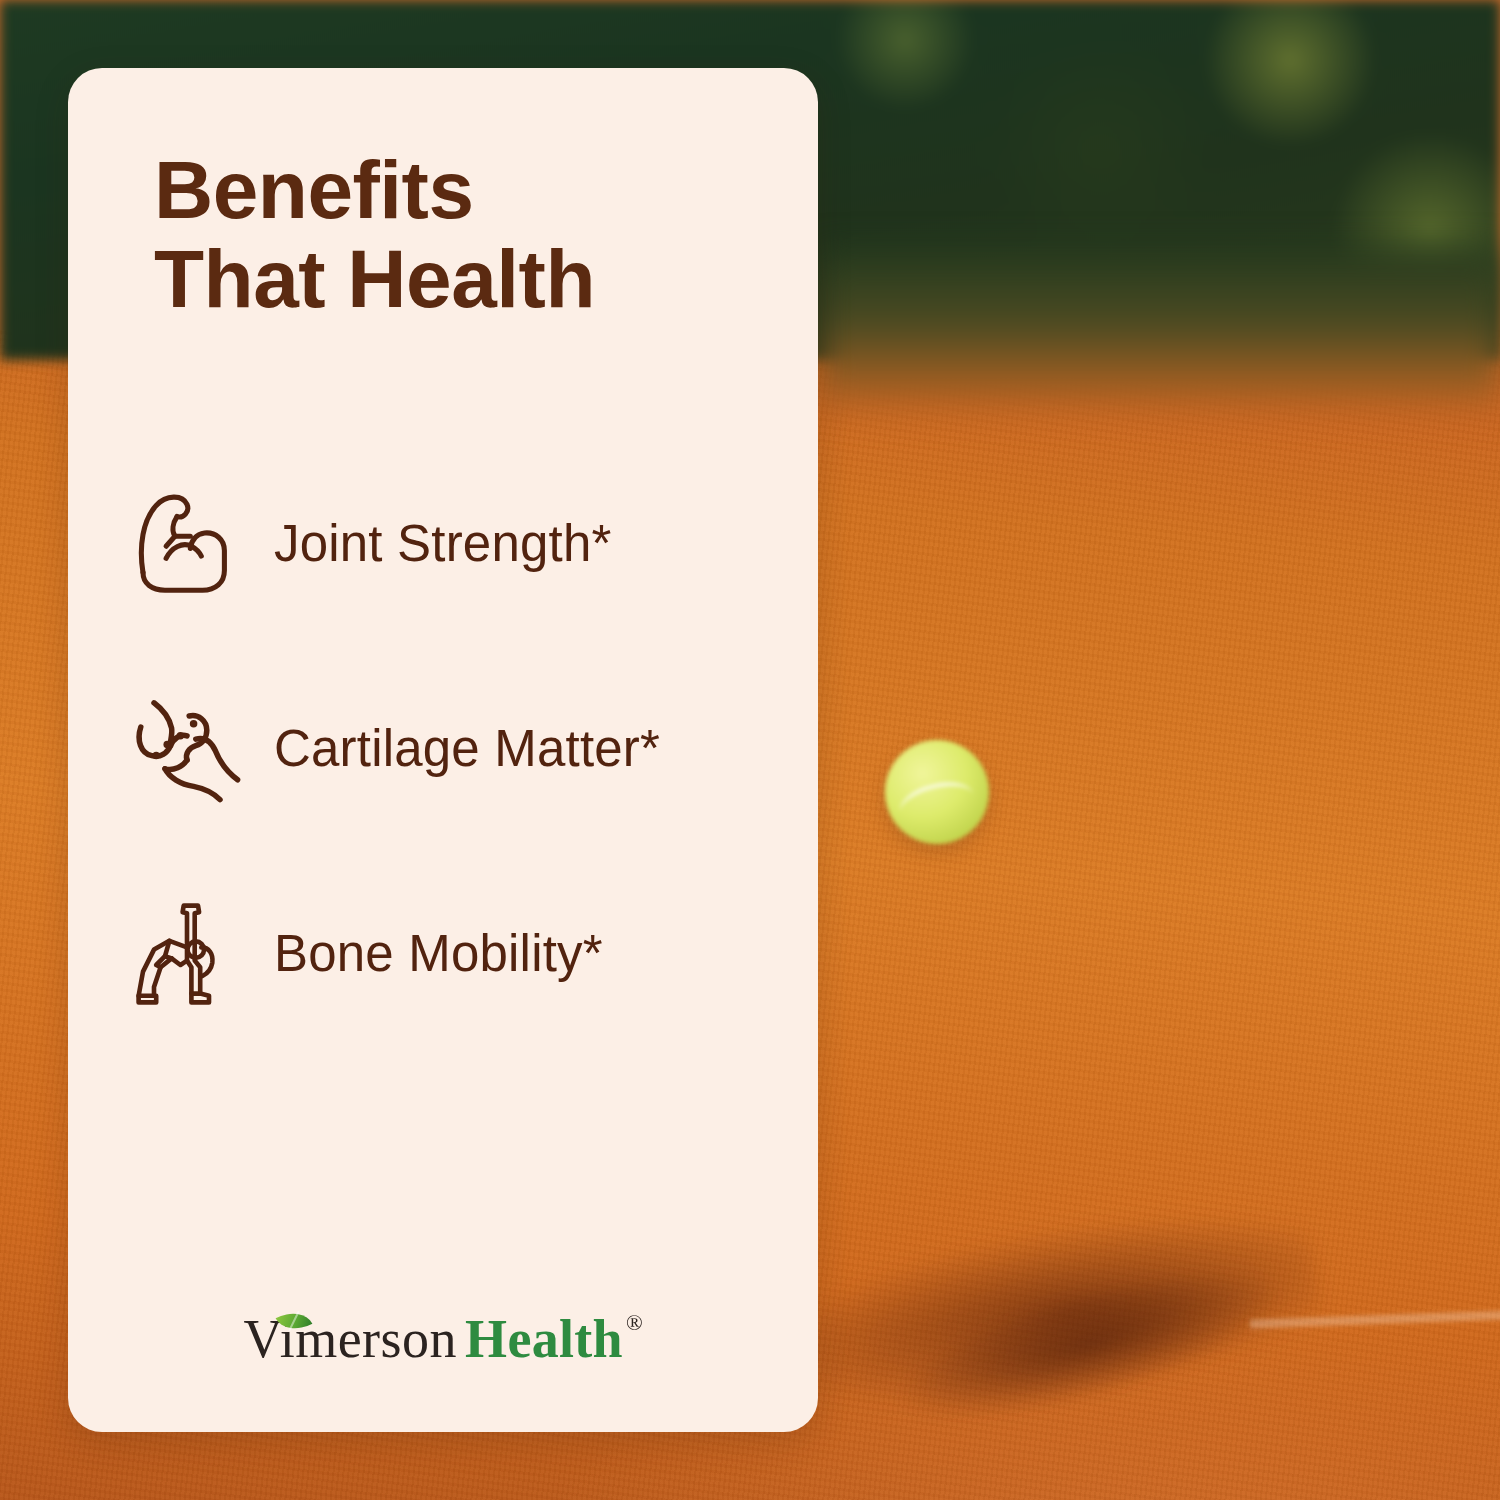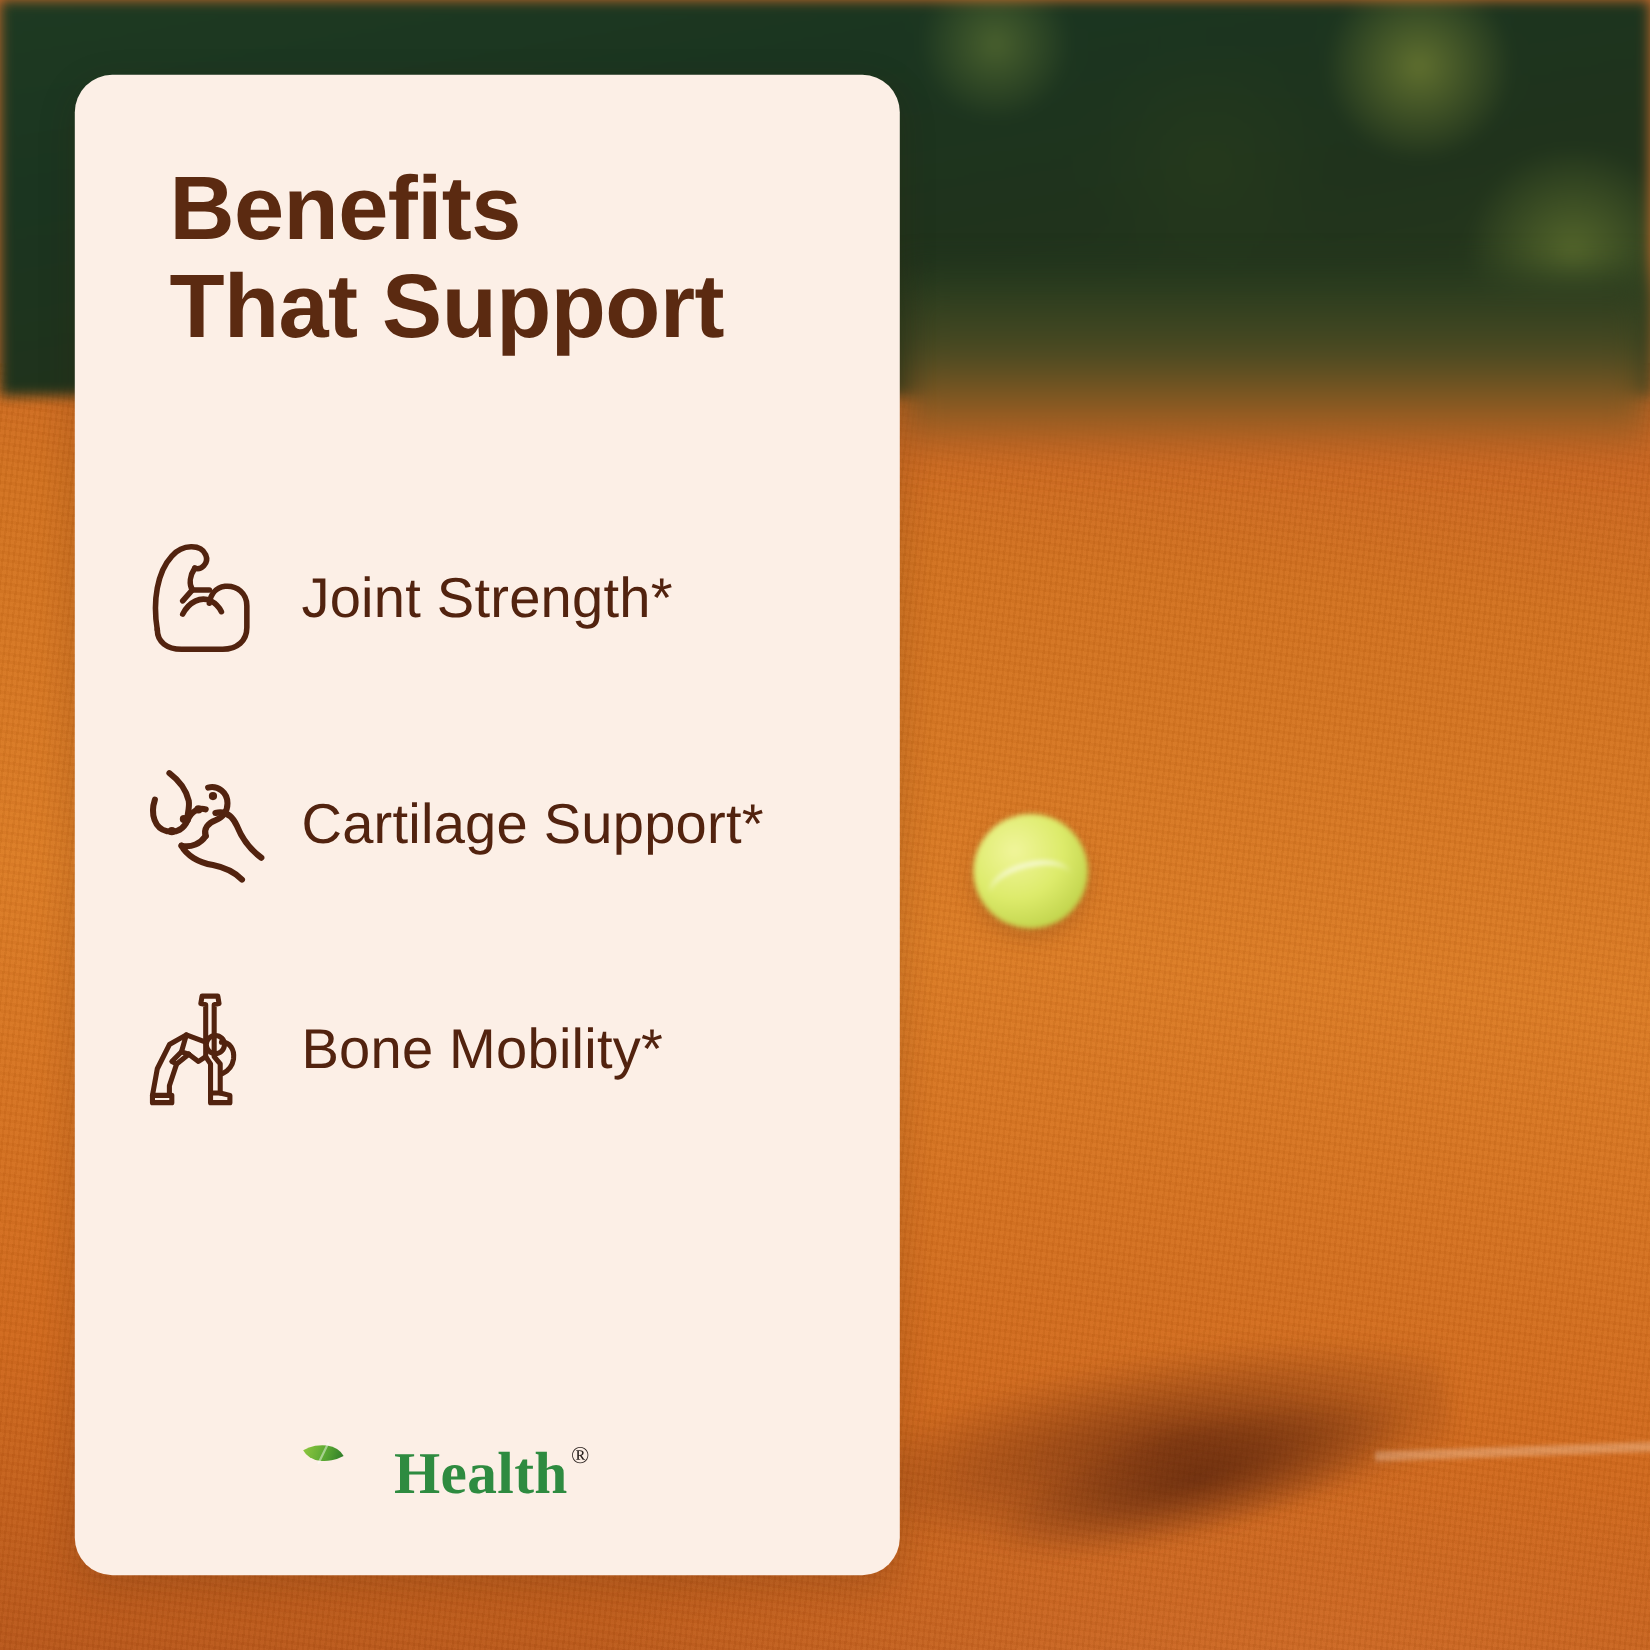--- a/index.html
+++ b/index.html
@@ -201,21 +201,21 @@
     
     
   </div>
 
   <div class="ball"></div>
 </div>
 
 <div class="card">
 
   <h1 class="title">Benefits
-That Support</h1>
+That Health</h1>
 
   <ul class="benefits">
 
     <li class="benefit">
       <span class="ico">
         <svg viewBox="0 0 100 100" fill="none" stroke="#52230F" stroke-width="4.6" stroke-linecap="round" stroke-linejoin="round">
           <path d="M10 76 C6 52 10 28 22 15 C31 5 46 5 50 14 C53 21 46 27 41 25"></path>
           <path d="M41 25 C37 31 36 38 39 43 L31 52"></path>
           <path d="M10 76 C10 86 18 92 30 92 L64 92 C76 92 84 85 84 74 L84 56 C84 46 76 39 66 40 C58 41 54 47 53 54"></path>
           <path d="M31 63 C36 53 46 48 54 52 C58 54 61 57 63 61"></path>
@@ -233,21 +233,21 @@
           <path d="M52 20 C60 18 68 24 68 33 C68 40 64 45 58 47 C52 49 48 54 50 60"></path>
           <path d="M96 78 C88 72 80 62 76 52 C72 43 66 39 58 41"></path>
           <path d="M50 60 C46 66 38 70 30 68"></path>
           <path d="M30 68 C34 76 44 82 56 84 C66 86 74 90 80 96"></path>
           <circle cx="56" cy="27" r="3.4" fill="#52230F" stroke="none"></circle>
           <circle cx="44" cy="38" r="3.4" fill="#52230F" stroke="none"></circle>
           <circle cx="32" cy="46" r="3.4" fill="#52230F" stroke="none"></circle>
           <circle cx="22" cy="56" r="3.4" fill="#52230F" stroke="none"></circle>
         </svg>
       </span>
-      <span class="lbl">Cartilage Support*</span>
+      <span class="lbl">Cartilage Matter*</span>
     </li>
 
     <li class="benefit">
       <span class="ico">
         <svg viewBox="0 0 100 100" fill="none" stroke="#52230F" stroke-width="4.2" stroke-linecap="round" stroke-linejoin="round">
           <path d="M52 6 L60 6 L61 12 L57 13 L57 56 L62 62 L62 86 L54 86 L54 62 L50 56 L50 13 L46 12 L47 6 Z"></path>
           <circle cx="58" cy="46" r="7.5"></circle>
           <path d="M63 44 C70 44 74 50 73 58 C72 64 68 68 64 70"></path>
           <path d="M50 44 L34 38 L20 46 L10 66 L6 88 L20 88 L20 80 L26 62 L36 54"></path>
           <path d="M34 38 L30 52 L36 54"></path>
@@ -257,18 +257,19 @@
           <path d="M54 86 L54 94 L70 94 L70 88 L62 86"></path>
         </svg>
       </span>
       <span class="lbl">Bone Mobility*</span>
     </li>
 
 
   </ul>
 
   <div class="logo">
+    <span class="logo-word1">Vimerson</span>
     <span class="leaf" style="left: 210.916px; top: 2px;"></span>
     <span class="logo-word2">Health</span>
     <span class="logo-reg">®</span>
   </div>
 
 </div>
 
 </body></html>

